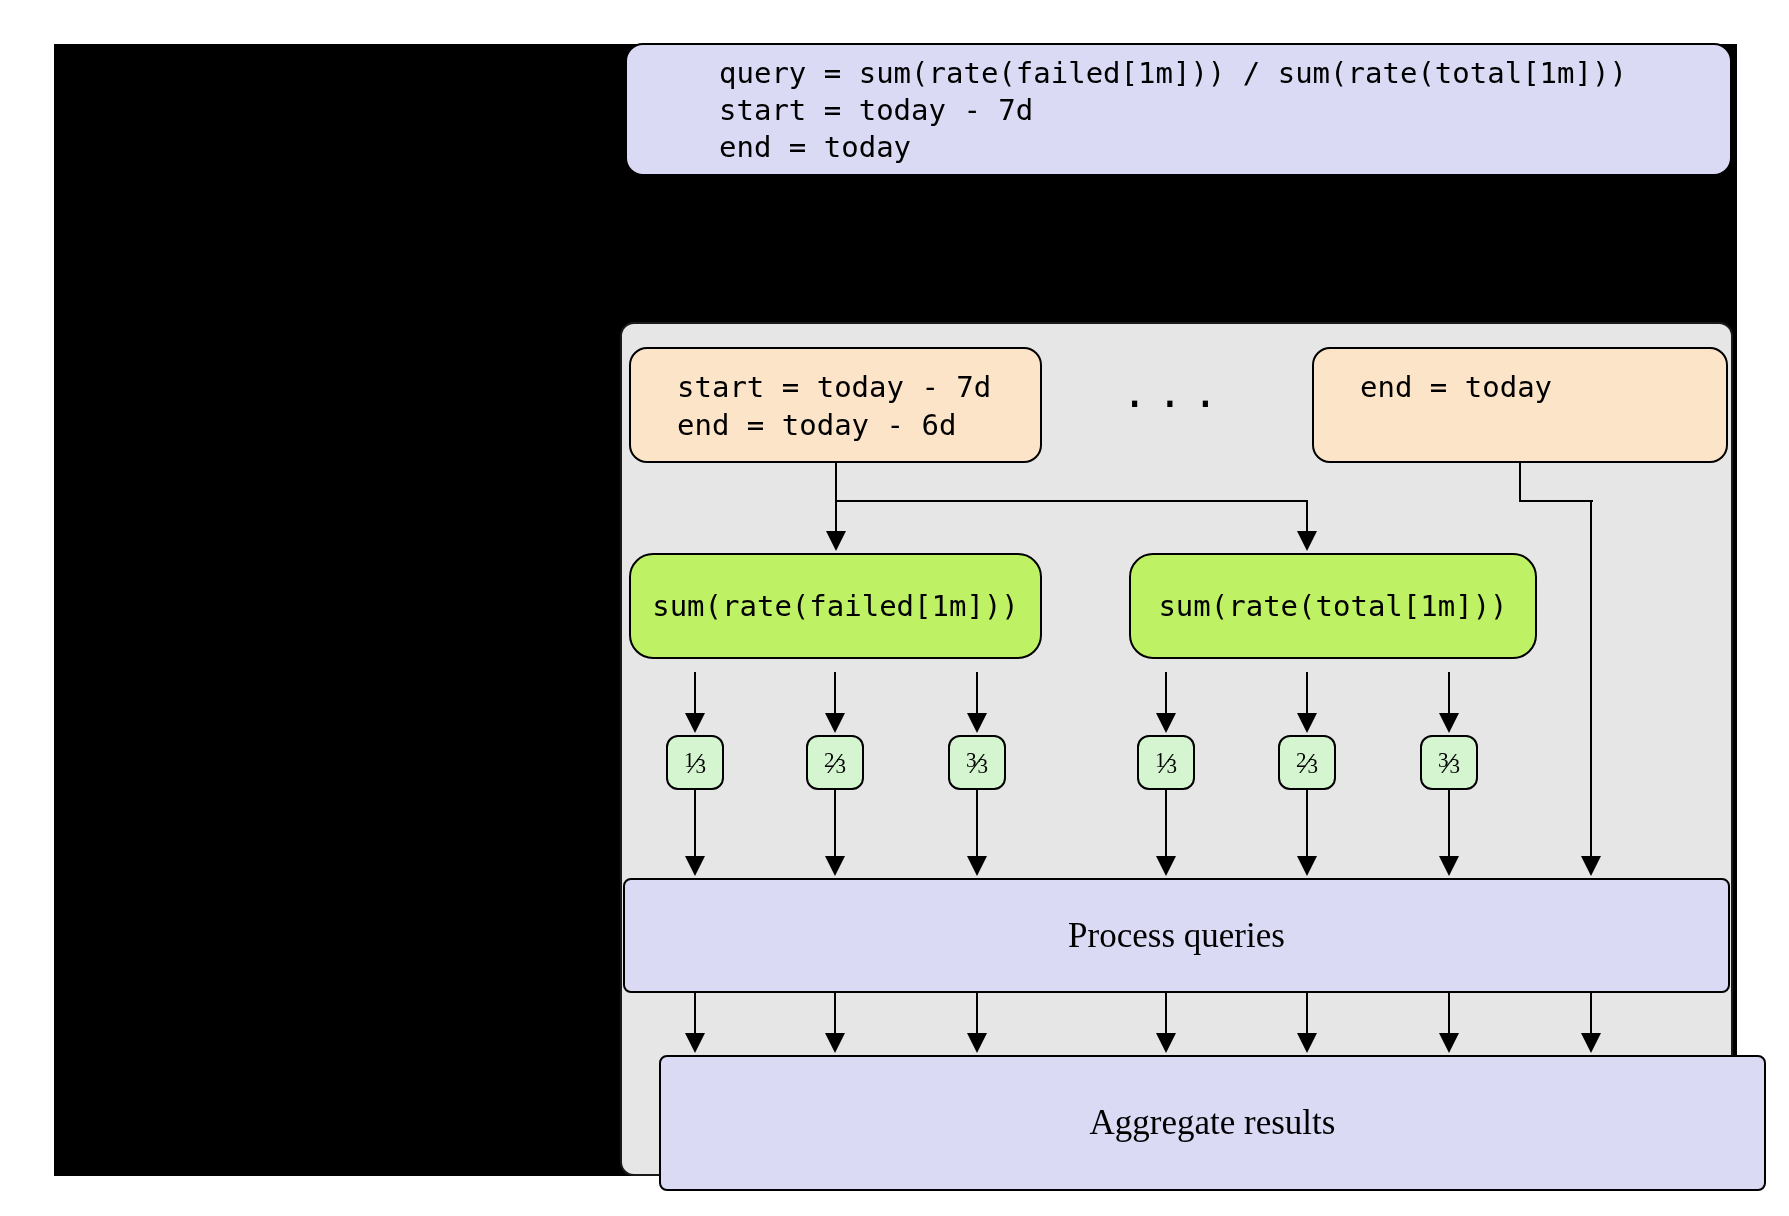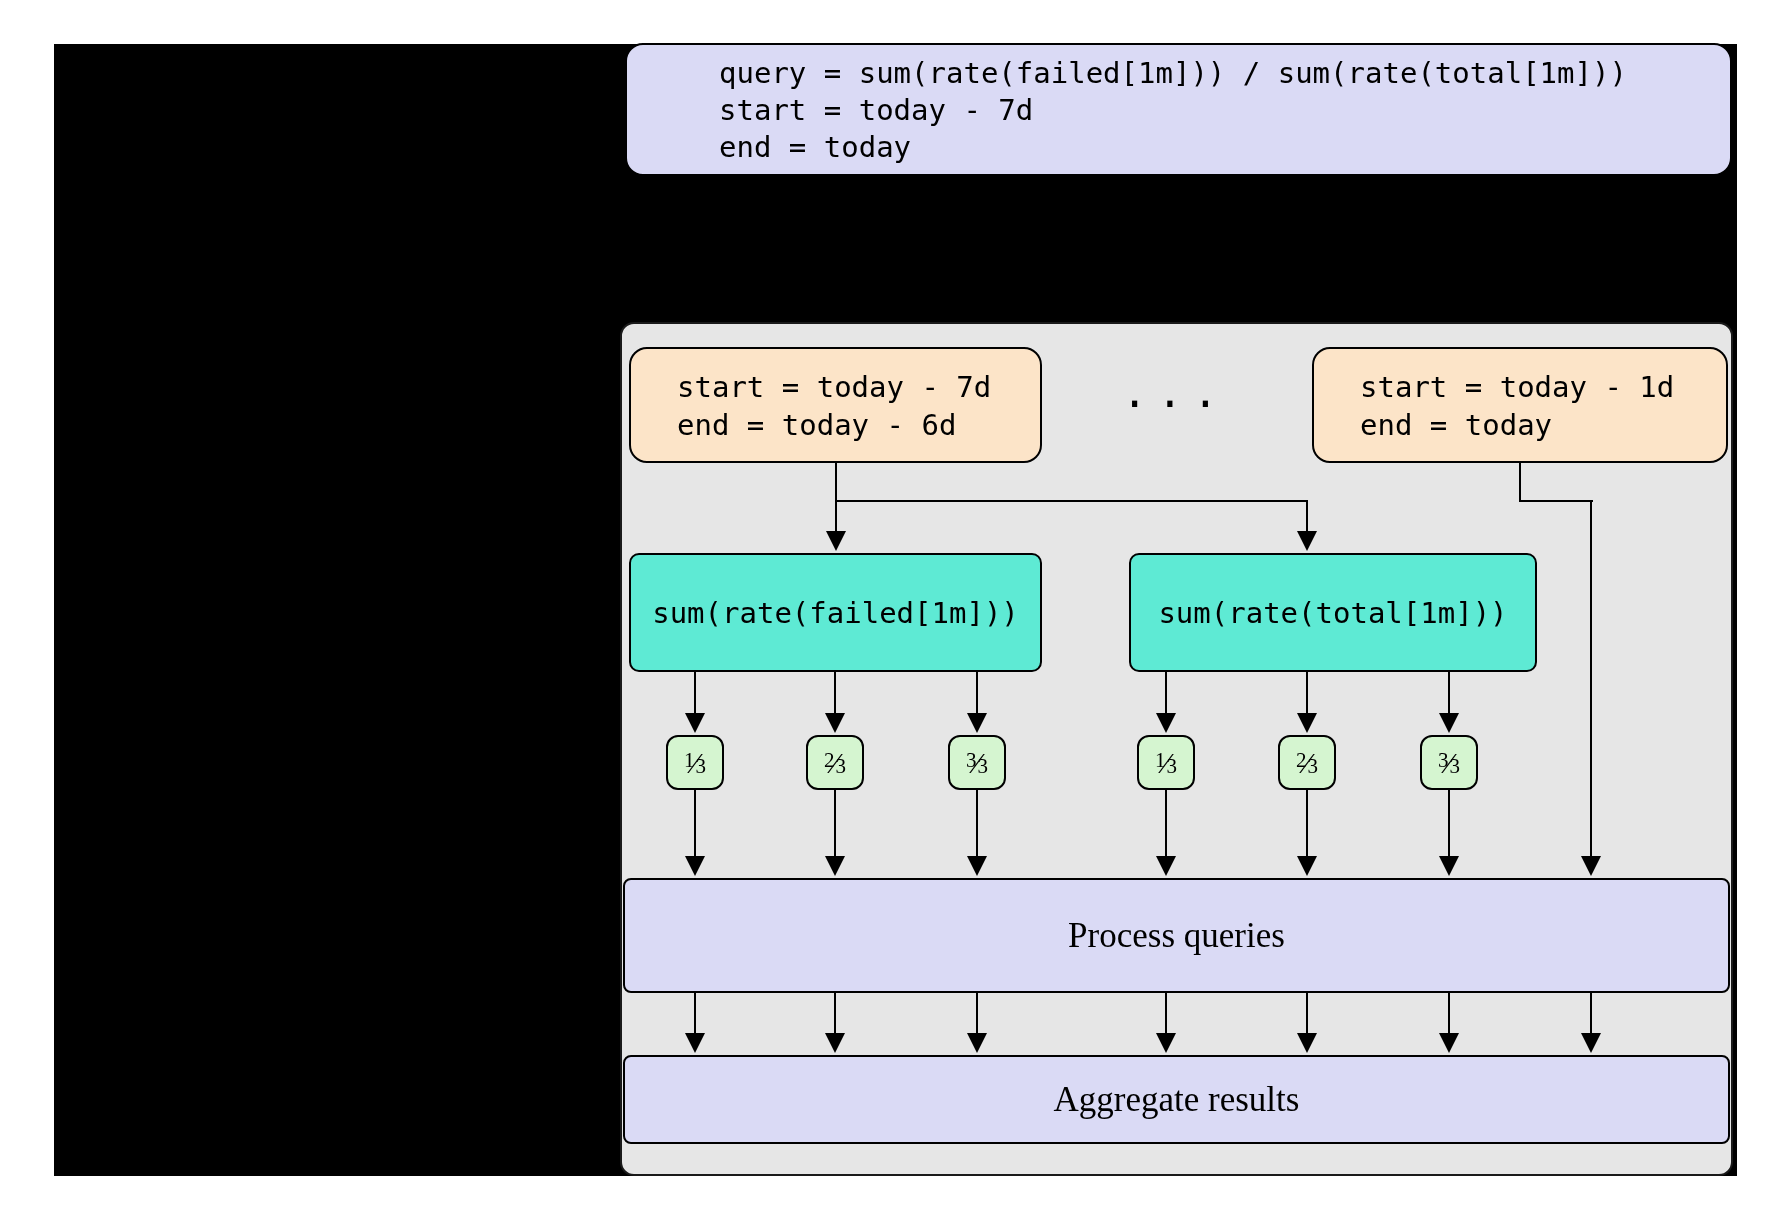--- a/index.html
+++ b/index.html
@@ -9,36 +9,36 @@
   .black-bg{left:54px;top:44px;width:1683px;height:1132px;background:#000000;}
   .gray-container{left:620px;top:322px;width:1113px;height:854px;background:#e6e6e6;
                   border:2.5px solid #1a1a1a;border-radius:14px;box-sizing:border-box;}
   .box{box-sizing:border-box;border:2.5px solid #000000;}
   .code-box{left:625px;top:43px;width:1107px;height:133px;background:#dadaf5;border-radius:18px;
             padding:10px 0 0 92px;font-size:29px;line-height:37px;color:#000;}
   .window-box{top:347px;height:116px;background:#fce4c8;border-radius:18px;
               padding:19px 0 0 46px;font-size:29px;line-height:38px;color:#000;}
   .window-box.left{left:629px;width:413px;}
   .window-box.right{left:1312px;width:416px;}
-  .metric-box{top:553px;height:119px;background:#5eead4;border-radius:10px;
+  .metric-box{top:553px;height:106px;background:#bef264;border-radius:24px;
               display:flex;align-items:center;justify-content:center;
               font-size:29px;color:#000;}
   .metric-box.left{left:629px;width:413px;}
   .metric-box.right{left:1129px;width:408px;}
   .shard-box{top:735px;width:58px;height:55px;background:#d5f5d0;border-radius:12px;
              display:flex;align-items:center;justify-content:center;
              font-family:"Liberation Serif", serif;color:#000;}
   .shard-box sup{font-size:21px;position:relative;top:-2px;}
   .shard-box sub{font-size:21px;position:relative;top:4px;}
   .shard-box .slash{font-size:30px;margin:0 -2px;}
   .band-box{left:623px;width:1107px;background:#dadaf5;border-radius:8px;
             display:flex;align-items:center;justify-content:center;
             font-family:"Liberation Serif", serif;font-size:35px;color:#000;}
   .process{top:878px;height:115px;}
-  .aggregate{top:1055px;height:89px;}
+  .aggregate{top:1055px;height:136px;margin-left:36px;}
   .ellipsis{left:1110px;top:380px;width:130px;text-align:center;font-size:42px;
             letter-spacing:10px;color:#000;}
   .vline{width:2.5px;background:#000;}
   .hline{height:2.5px;background:#000;}
   .ahead{width:0;height:0;border-left:10px solid transparent;border-right:10px solid transparent;
          border-top:20px solid #000;}
 </style>
 </head>
 <body>
 
@@ -53,21 +53,20 @@
   </div>
 
   <div class="abs gray-container"></div>
 
   <div class="abs box window-box left">
     <div>start = today - 7d</div>
     <div>end = today - 6d</div>
   </div>
   <div class="abs ellipsis">···</div>
   <div class="abs box window-box right">
-    <div>start = today - 1d</div>
     <div>end = today</div>
   </div>
 
   <div class="abs vline" style="left:834.75px;top:463px;height:71px;"></div>
   <div class="abs hline" style="left:834.75px;top:499.75px;width:473.5px;"></div>
   <div class="abs vline" style="left:1305.75px;top:501px;height:33px;"></div>
   <div class="abs ahead" style="left:826px;top:531px;"></div>
   <div class="abs ahead" style="left:1297px;top:531px;"></div>
 
   <div class="abs vline" style="left:1518.75px;top:463px;height:38px;"></div>

